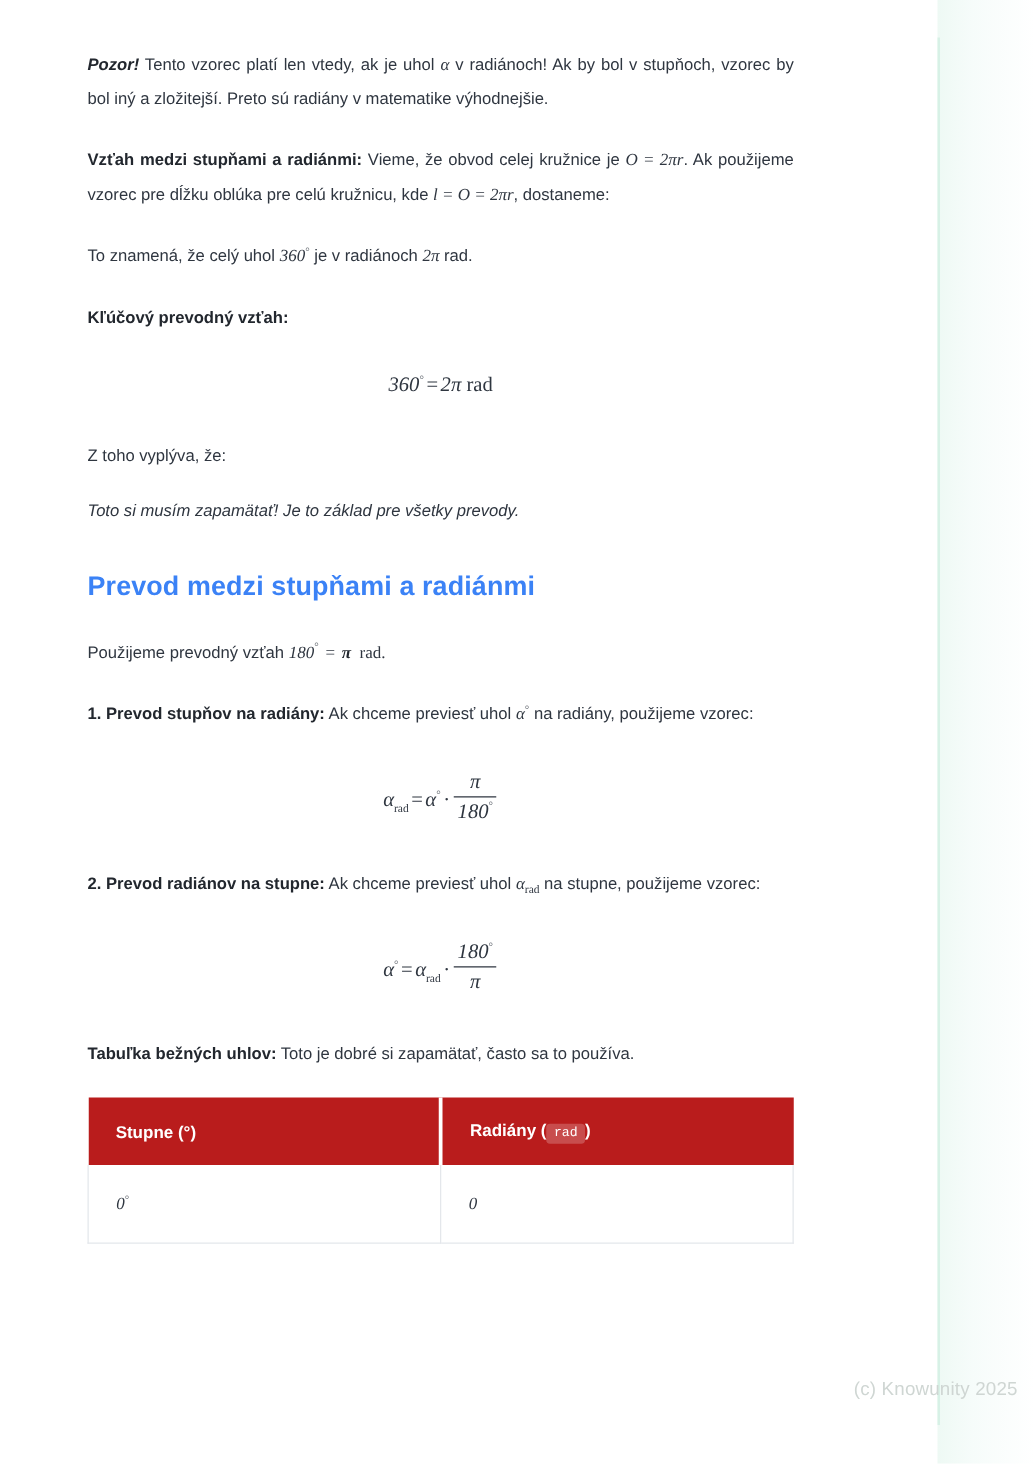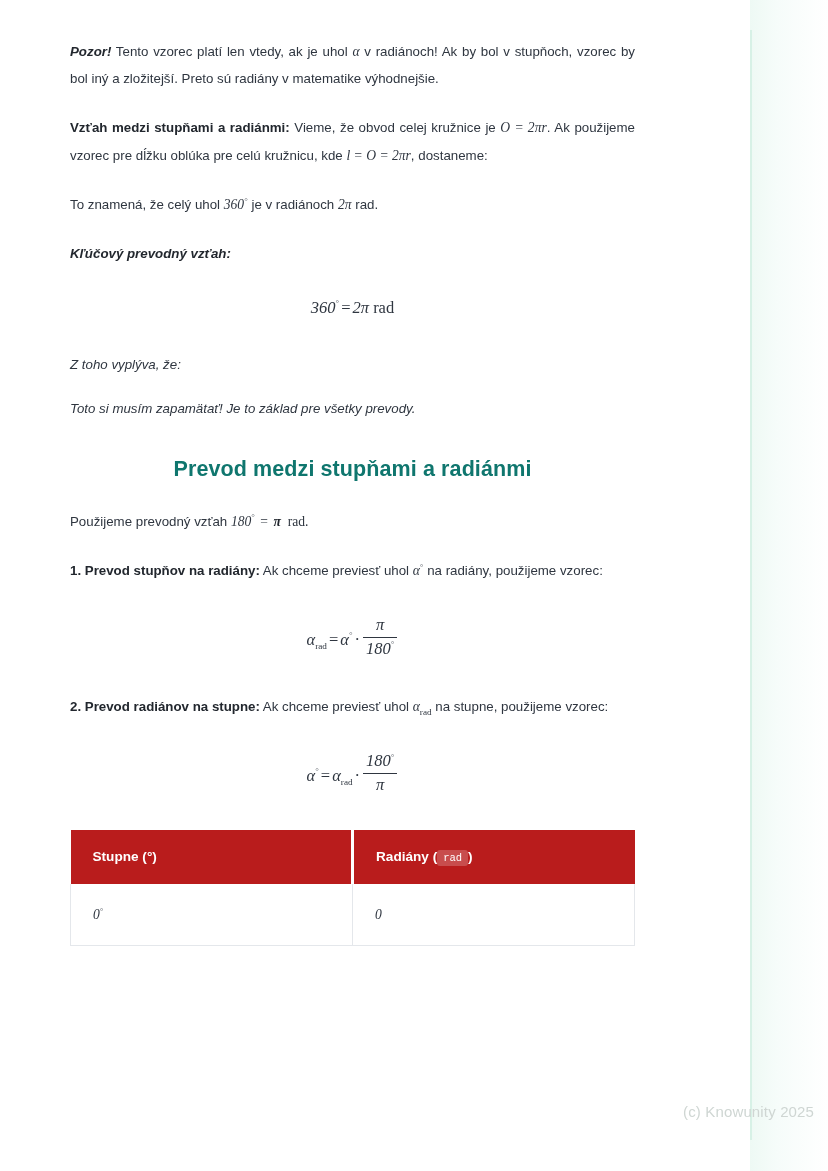--- a/index.html
+++ b/index.html
@@ -46,21 +46,21 @@
 
   p.para {
     margin: 0 0 22px 0;
     width: 565px;
     font-size: 13.3px;
     line-height: 2.0;
     text-align: justify;
     text-justify: inter-word;
     color: #2f3640;
   }
-  p.para.tight { margin-bottom: 18px; font-style: italic; }
+  p.para.tight { margin-bottom: 18px; }
   p.para.nojust { text-align: left; }
 
   .b { font-weight: bold; color: #22272e; }
   .it { font-style: italic; }
 
   
   .math {
     font-family: "Liberation Serif", "DejaVu Serif", serif;
     font-style: italic;
     font-size: 13.6px;
@@ -110,24 +110,23 @@
     display: block;
     padding: 1px 3px 0 3px;
     line-height: 1.25;
   }
 
   
   h2.section {
     margin: 34px 0 26px 0;
     font-size: 21.5px;
     font-weight: bold;
-    color: #0f766e;
+    color: #3b82f6;
     letter-spacing: .1px;
     width: 565px;
-    text-align: center;
   }
 
   
   table.angles {
     margin-top: 22px;
     border-collapse: collapse;
     width: 565px;
     table-layout: fixed;
   }
   table.angles thead th {
@@ -208,20 +207,21 @@
   <div class="display">
     <span class="math"><span>α</span><span class="sub">rad</span><span class="op">=</span><span>α</span><span class="deg">°</span><span class="op">·</span><span class="frac"><span class="num">π</span><span class="den"><span>180</span><span class="deg">°</span></span></span></span>
   </div>
 
   <p class="para"><span class="b">2. Prevod radiánov na stupne:</span><span> Ak chceme previesť uhol </span><span class="math"><span>α</span><span class="sub">rad</span></span><span> na stupne, použijeme vzorec:</span></p>
 
   <div class="display">
     <span class="math"><span>α</span><span class="deg">°</span><span class="op">=</span><span>α</span><span class="sub">rad</span><span class="op">·</span><span class="frac"><span class="num"><span>180</span><span class="deg">°</span></span><span class="den">π</span></span></span>
   </div>
 
+  <p class="para nojust"><span class="b">Tabuľka bežných uhlov:</span><span> Toto je dobré si zapamätať, často sa to používa.</span></p>
 
   <table class="angles">
     <thead>
       <tr>
         <th><span>Stupne (</span><span>°</span><span>)</span></th>
         <th><span>Radiány (</span><code class="inline">rad</code><span>)</span></th>
       </tr>
     </thead>
     <tbody>
       <tr>

